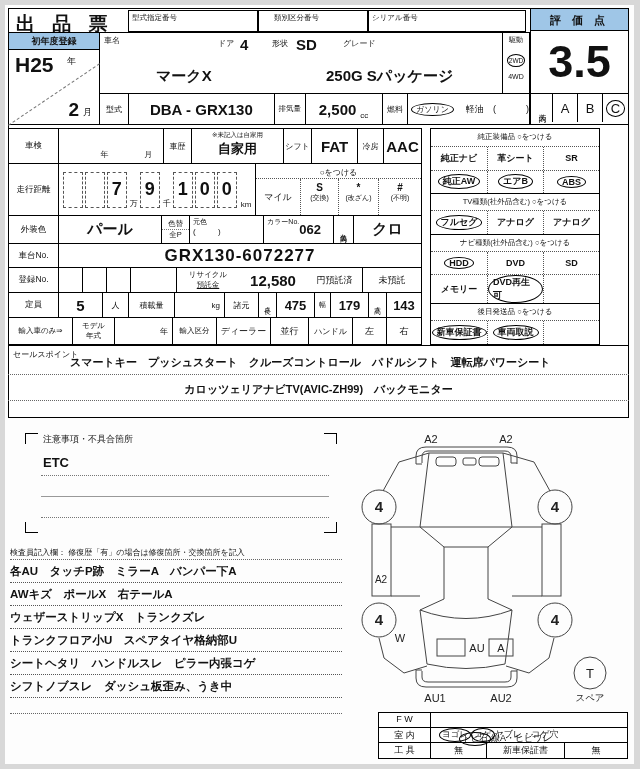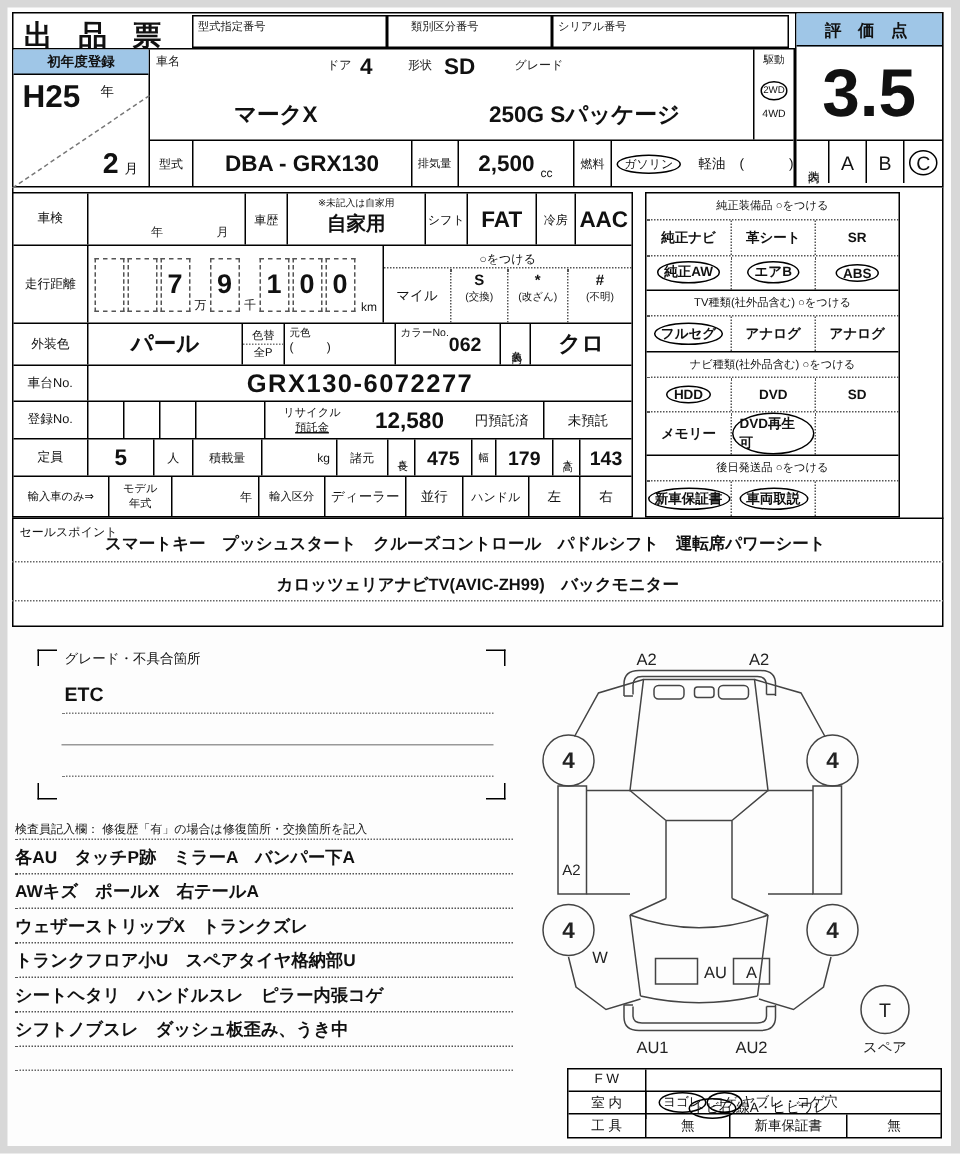--- a/index.html
+++ b/index.html
@@ -318,21 +318,21 @@
   </div>
   <div style="height:26px; border-top:1px dotted #666; text-align:center; font-size:11px; font-weight:bold; padding-top:7px;">カロッツェリアナビTV(AVIC-ZH99)　バックモニター</div>
   <div style="height:17px; border-top:1px dotted #666;"></div>
 </div>
 
 <div class="abs" style="left:25px; top:433px; width:312px; height:100px;">
   <div class="corner" style="left:0; top:0; border-top:1.5px solid #000; border-left:1.5px solid #000;"></div>
   <div class="corner" style="right:0; top:0; border-top:1.5px solid #000; border-right:1.5px solid #000;"></div>
   <div class="corner" style="left:0; bottom:0; border-bottom:1.5px solid #000; border-left:1.5px solid #000;"></div>
   <div class="corner" style="right:0; bottom:0; border-bottom:1.5px solid #000; border-right:1.5px solid #000;"></div>
-  <div style="position:absolute; left:18px; top:0px; font-size:9px;">グレード・不具合箇所</div>
+  <div style="position:absolute; left:18px; top:0px; font-size:9px;">注意事項・不具合箇所</div>
   <div style="position:absolute; left:18px; top:22px; font-size:13px; font-weight:bold;">ETC</div>
   <div style="position:absolute; left:16px; right:8px; top:42px; border-top:1px dotted #777;"></div>
   <div style="position:absolute; left:16px; right:8px; top:63px; border-top:1px solid #999;"></div>
   <div style="position:absolute; left:16px; right:8px; top:84px; border-top:1px dotted #777;"></div>
 </div>
 
 <div class="abs" style="left:10px; top:543px; width:332px;">
   <div style="font-size:8px; height:17px; border-bottom:1px dotted #666; padding-top:4px;">検査員記入欄： 修復歴「有」の場合は修復箇所・交換箇所を記入</div>
   <div class="insp-line">各AU　タッチP跡　ミラーA　バンパー下A</div>
   <div class="insp-line">AWキズ　ポールX　右テールA</div>

